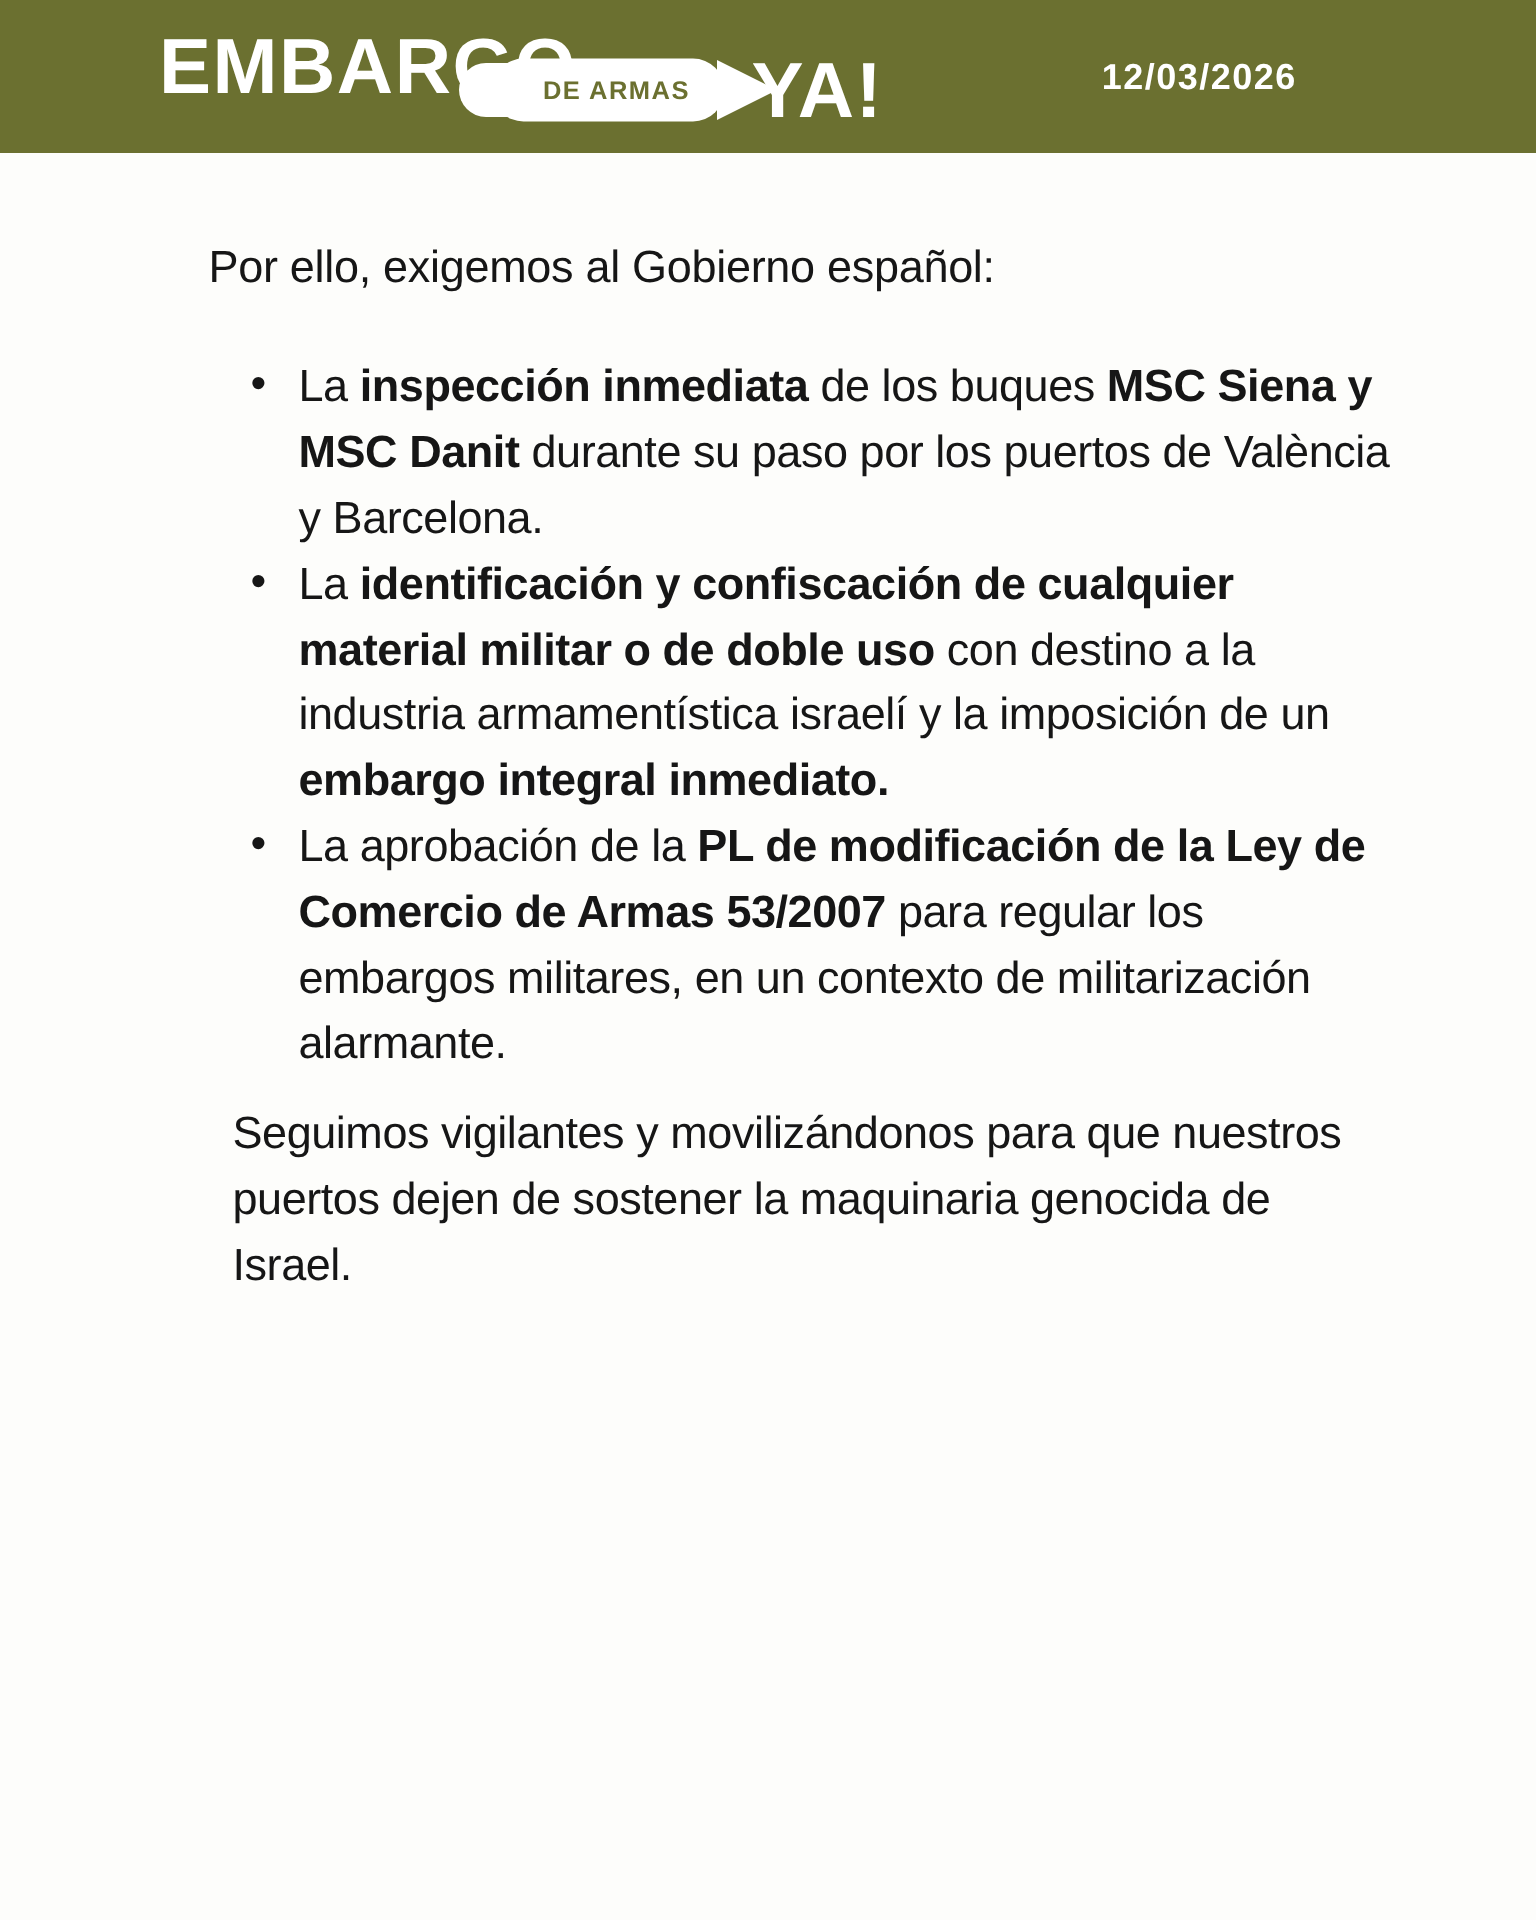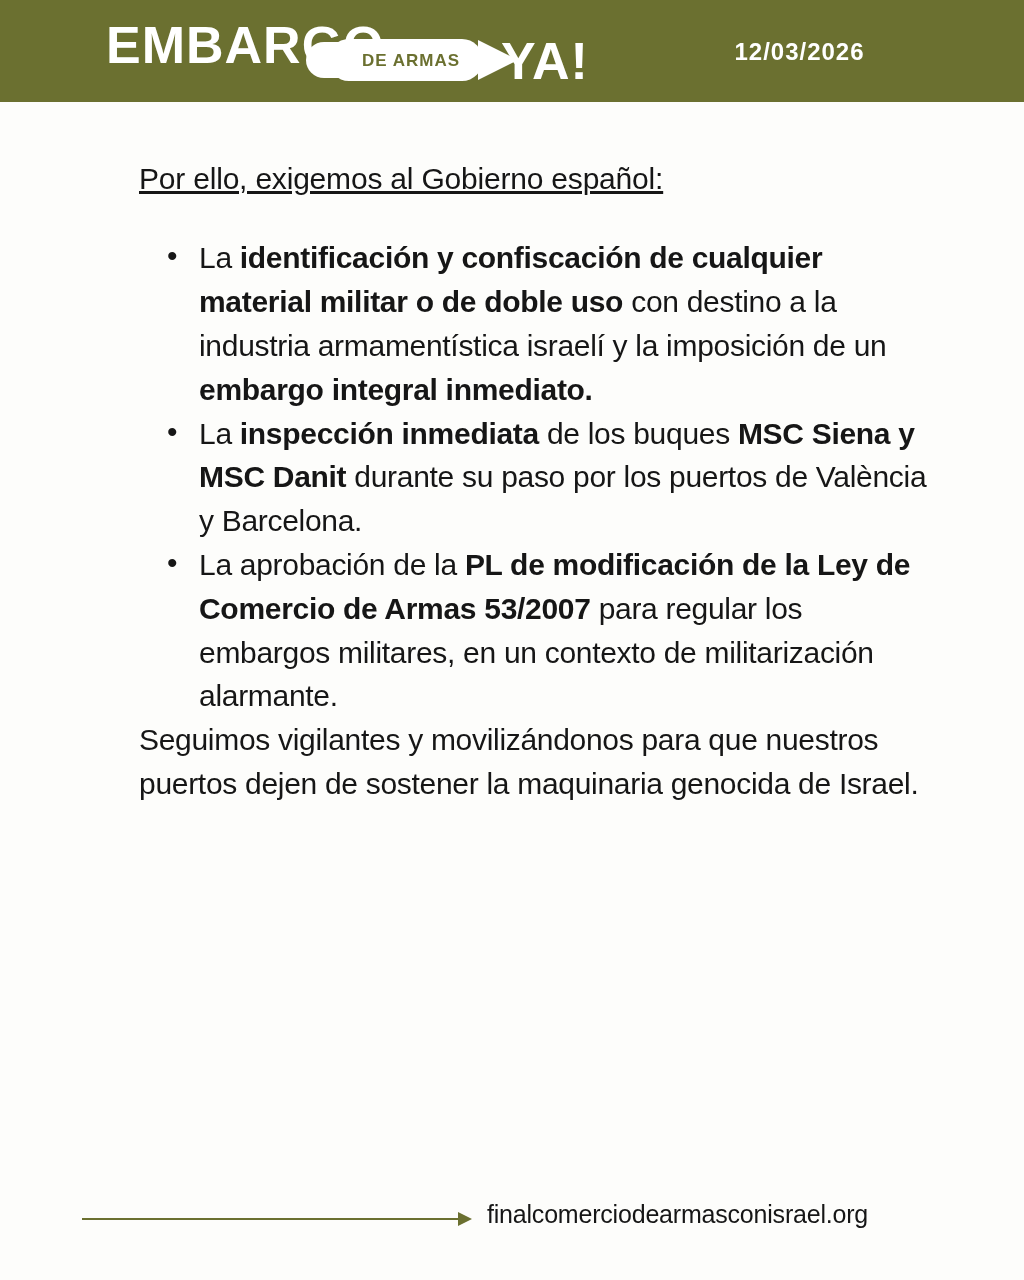--- a/index.html
+++ b/index.html
@@ -126,21 +126,20 @@
     flex: 1 1 auto;
     padding: 58px 96px 0 139px;
     box-sizing: border-box;
   }
   .intro {
     font-size: 30px;
     line-height: 1.28;
     color: #161616;
     margin: 0 0 38px 0;
     letter-spacing: -0.2px;
-    text-decoration: underline;
   }
   ul.demands {
     margin: 0;
     padding: 0 0 0 60px;
     list-style: none;
   }
   ul.demands li {
     position: relative;
     font-size: 30px;
     line-height: 1.46;
@@ -156,21 +155,21 @@
     font-size: 30px;
     color: #161616;
   }
   ul.demands li b {
     font-weight: bold;
   }
   .closing {
     font-size: 30px;
     line-height: 1.46;
     color: #161616;
-    margin: 0;
+    margin: 16px;
     letter-spacing: -0.3px;
   }
   .slogan {
     margin: 58px 0 0 0;
     font-size: 46px;
     line-height: 1.18;
     font-weight: bold;
     color: #111111;
     letter-spacing: -0.8px;
     max-width: 700px;
@@ -234,30 +233,23 @@
       </div>
       <div class="logo-ya">YA!</div>
     </div>
     <div class="header-date"><span>12/03/2026</span></div>
   </div>
 
   <div class="content">
     <p class="intro">Por ello, exigemos al Gobierno español:</p>
 
     <ul class="demands">
+      <li><span>La </span><b>inspección inmediata</b><span> de los buques </span><b>MSC Siena y MSC Danit</b><span> durante su paso por los puertos de València y Barcelona.</span></li>
       <li><span>La </span><b>identificación y confiscación de cualquier material militar o de doble uso</b><span> con destino a la industria armamentística israelí y la imposición de un </span><b>embargo integral inmediato.</b></li>
-      <li><span>La </span><b>inspección inmediata</b><span> de los buques </span><b>MSC Siena y MSC Danit</b><span> durante su paso por los puertos de València y Barcelona.</span></li>
       <li><span>La aprobación de la </span><b>PL de modificación de la Ley de Comercio de Armas 53/2007</b><span> para regular los embargos militares, en un contexto de militarización alarmante.</span></li>
     </ul>
 
     <p class="closing">Seguimos vigilantes y movilizándonos para que nuestros puertos dejen de sostener la maquinaria genocida de Israel.</p>
 
   </div>
 
-  <div class="footer">
-    <div class="arrow">
-      <div class="arrow-line"></div>
-      <div class="arrow-head"></div>
-    </div>
-    <div class="footer-url">finalcomerciodearmasconisrael.org</div>
-  </div>
 
 </div>
 
 </body></html>

